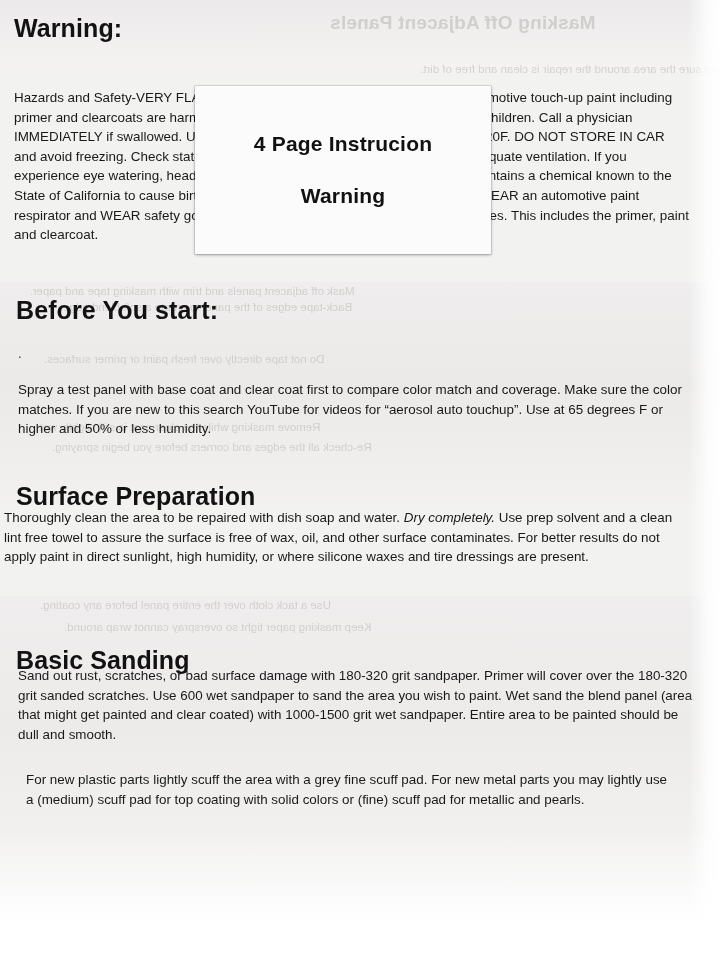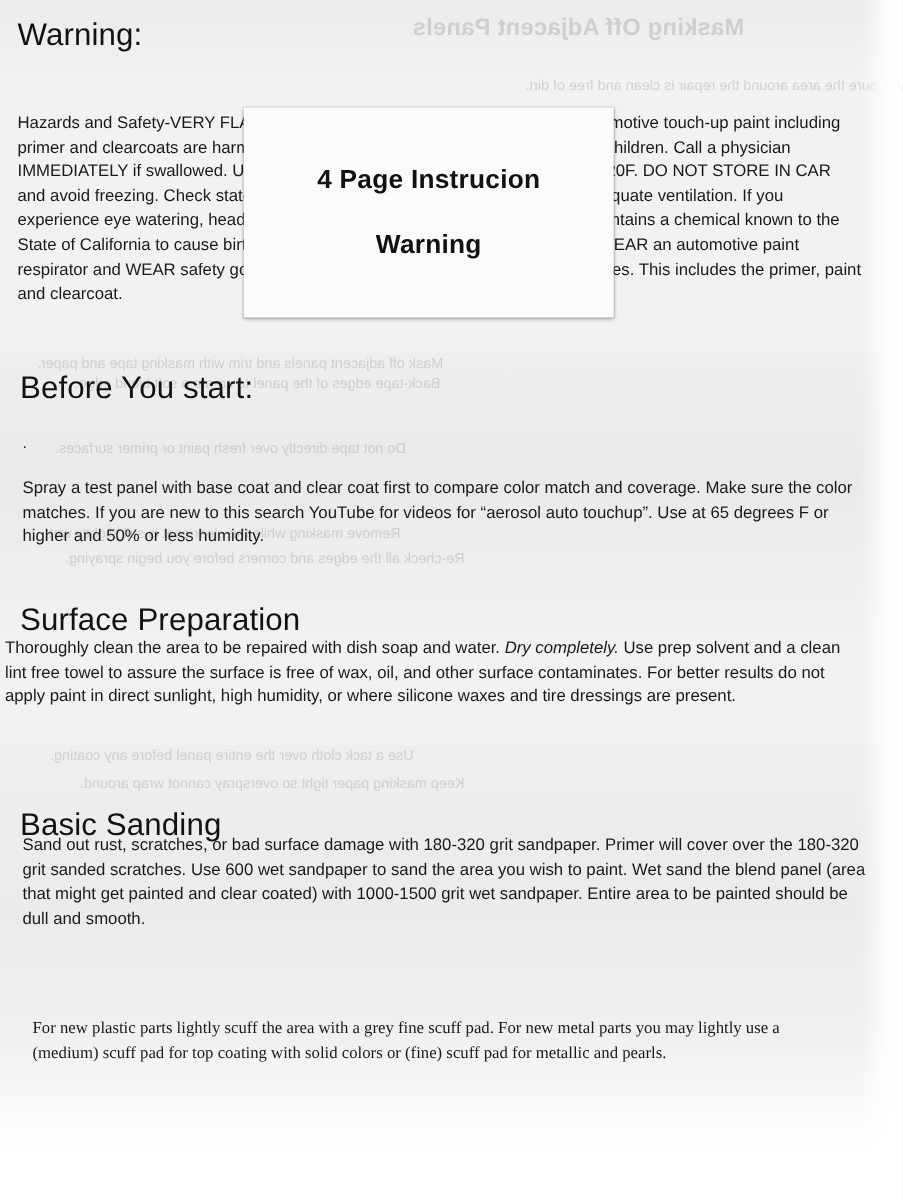--- a/index.html
+++ b/index.html
@@ -64,21 +64,21 @@
 
   
   .content {
     position: absolute;
     top: 0; left: 0;
     width: 722px;
   }
   h1.section {
     margin: 0;
     font-size: 25px;
-    font-weight: 400;
+    font-weight: 700;
     letter-spacing: .1px;
     color: #121212;
   }
   p.body {
     margin: 0;
     font-size: 13.4px;
     line-height: 19.6px;
     color: #191919;
   }
   .blk { position: absolute; }
@@ -88,21 +88,21 @@
 
   #before-heading   { top: 296px; left: 16px; }
   #before-dot       { top: 348px; left: 18px; font-size: 13px; line-height: 12px; color:#333; }
   #before-body      { top: 380px; left: 18px; width: 668px; }
 
   #surface-heading  { top: 446px; left: 16px; margin-top: 36px; }
   #surface-body     { top: 508px; left: 4px; width: 672px; }
 
   #sanding-heading  { top: 646px; left: 16px; }
   #sanding-body     { top: 666px; left: 18px; width: 678px; }
-  #sanding-body2    { top: 812px; left: 26px; width: 646px; font-family: Liberation Serif, serif; }
+  #sanding-body2    { top: 770px; left: 26px; width: 646px; }
 
   .ital { font-style: italic; }
 
   
   #label-card {
     position: absolute;
     top: 86px;
     left: 195px;
     width: 296px;
     height: 168px;

